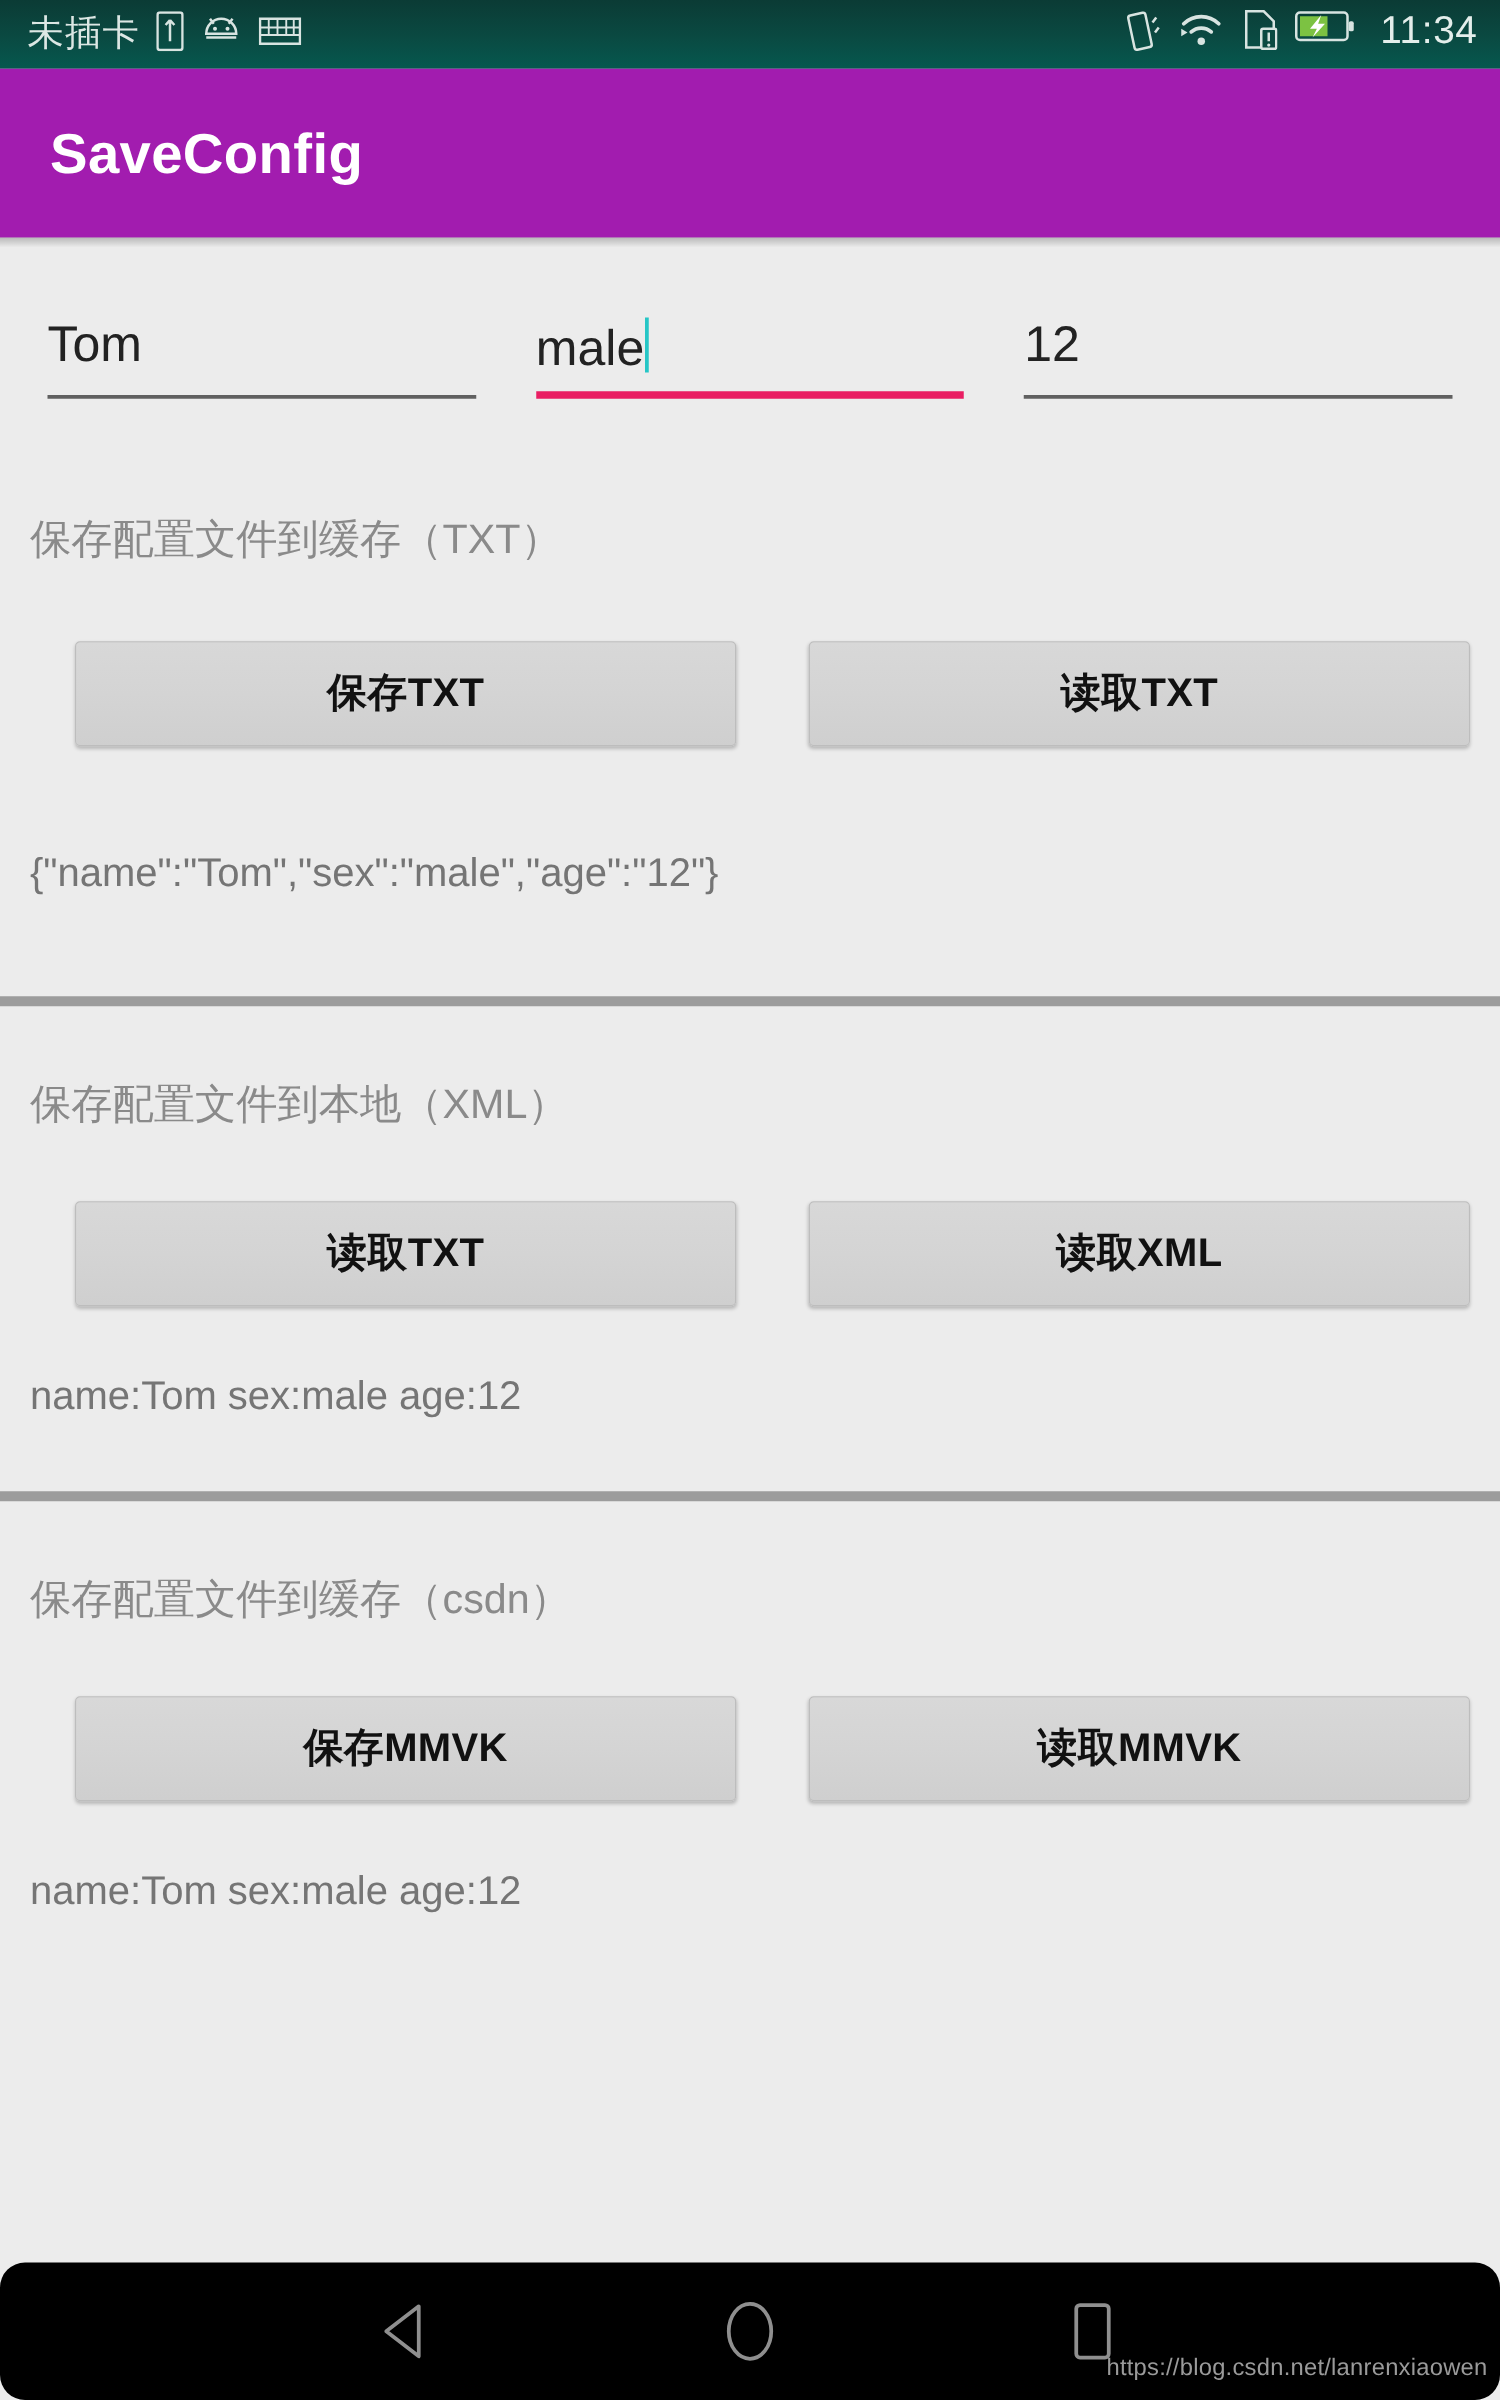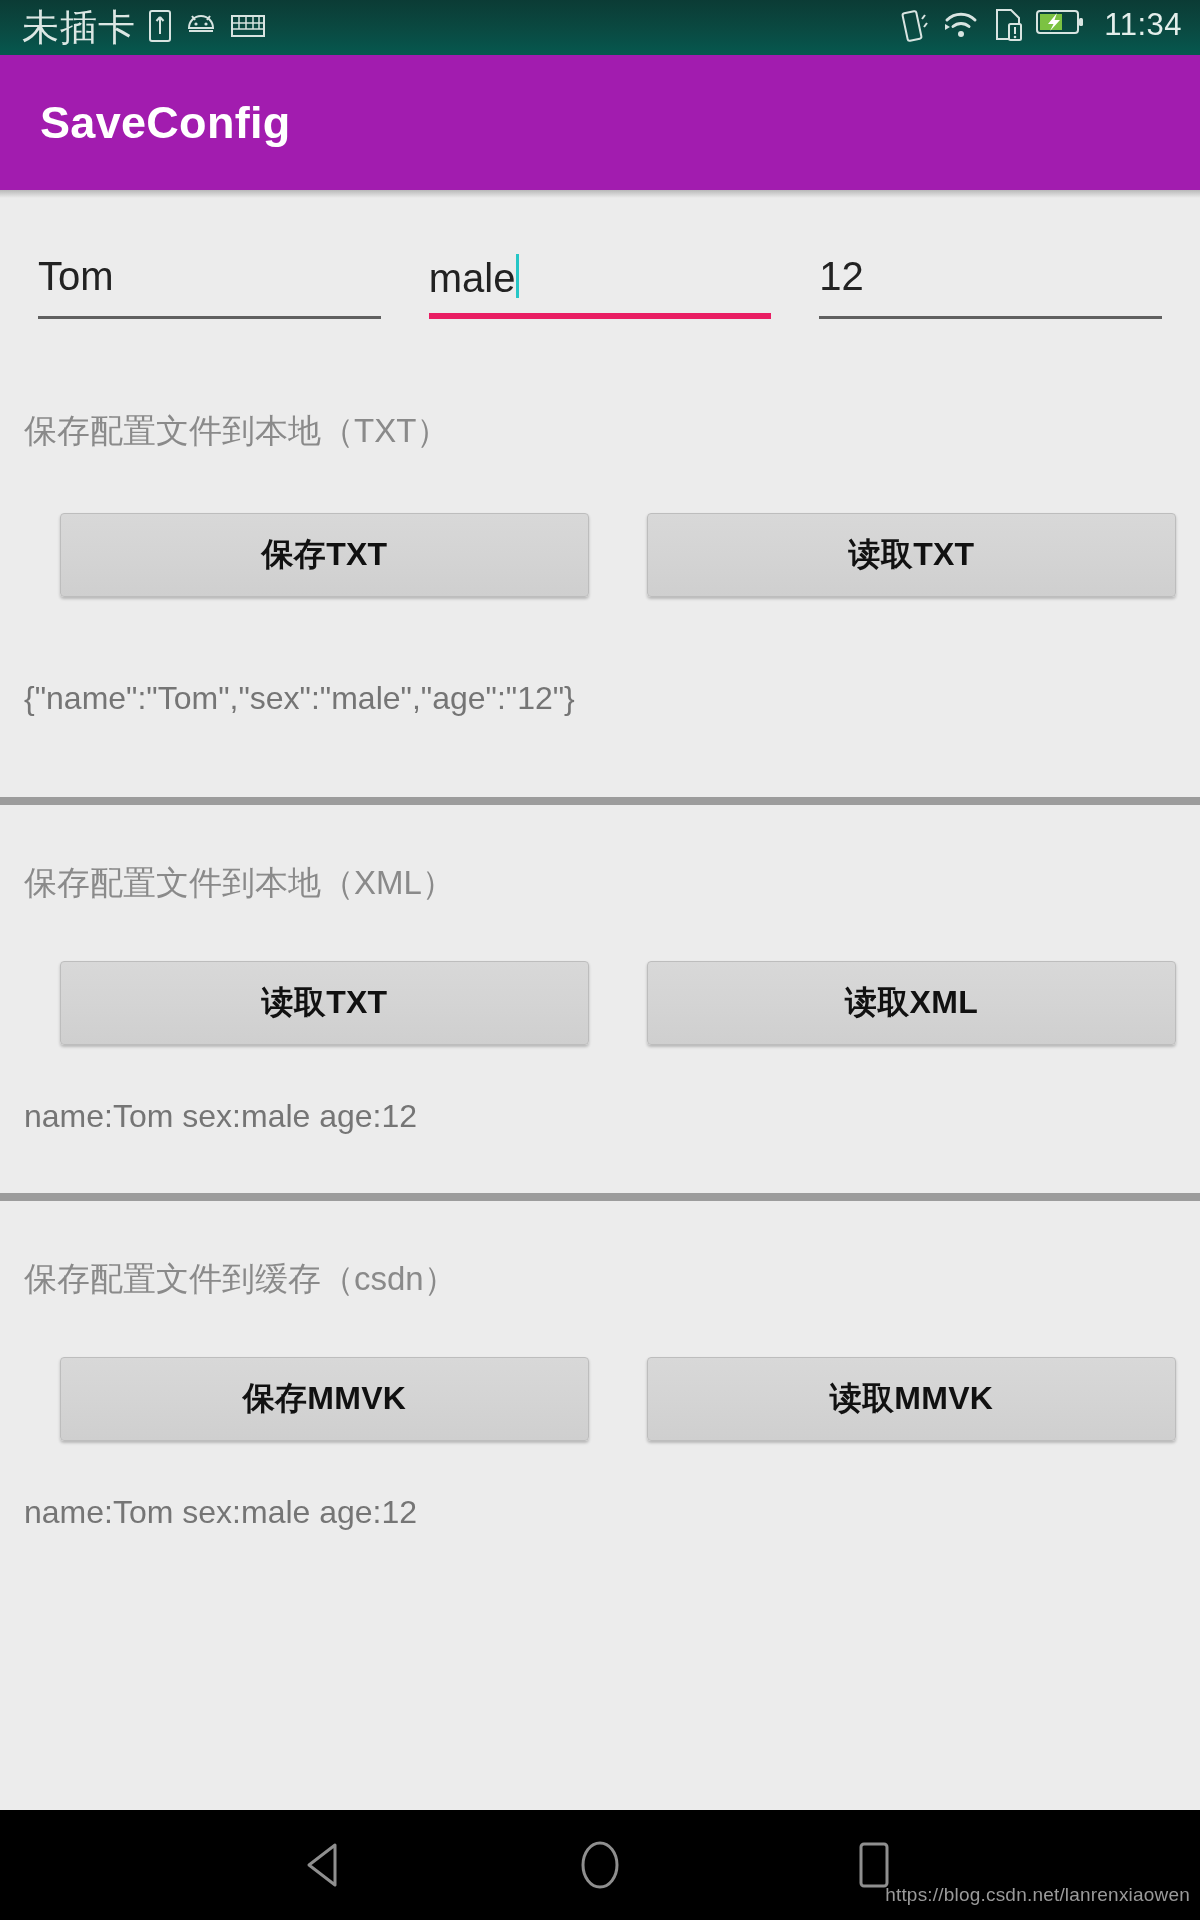--- a/index.html
+++ b/index.html
@@ -33,21 +33,21 @@
     color: #d8e4e1;
   }
   .sb-left {
     display: flex;
     align-items: center;
     gap: 13px;
     flex: 1 1 auto;
     min-width: 0;
   }
   .sb-carrier {
-    font-size: 37px;
+    font-size: 29px;
     letter-spacing: 1px;
     color: #dce7e4;
     line-height: 1;
     white-space: nowrap;
   }
   .sb-right {
     display: flex;
     align-items: flex-start;
     gap: 14px;
     flex: 0 0 auto;
@@ -197,20 +197,21 @@
   
   .navbar {
     flex: 0 0 110px;
     height: 110px;
     background: #000000;
     position: relative;
     display: flex;
     align-items: center;
     justify-content: center;
     gap: 200px;
+    border-radius: 20px;
   }
   .nav-btn {
     width: 74px;
     height: 74px;
     display: flex;
     align-items: center;
     justify-content: center;
     cursor: pointer;
   }
   .watermark {
@@ -324,21 +325,21 @@
       </div>
 
       <div class="field">
         <div class="field-value">12</div>
         <div class="field-underline"></div>
       </div>
     </div>
 
     <div class="sp-pre-label"></div>
     <div class="section">
-      <div class="section-label">保存配置文件到本地（TXT）</div>
+      <div class="section-label">保存配置文件到缓存（TXT）</div>
       <div class="sp-label-btn"></div>
       <div class="btn-row">
         <div class="btn">保存TXT</div>
         <div class="btn">读取TXT</div>
       </div>
       <div class="sp-btn-result"></div>
       <div class="result-text">{"name":"Tom","sex":"male","age":"12"}</div>
     </div>
     <div class="sp-result-div"></div>
     <div class="divider"></div>

